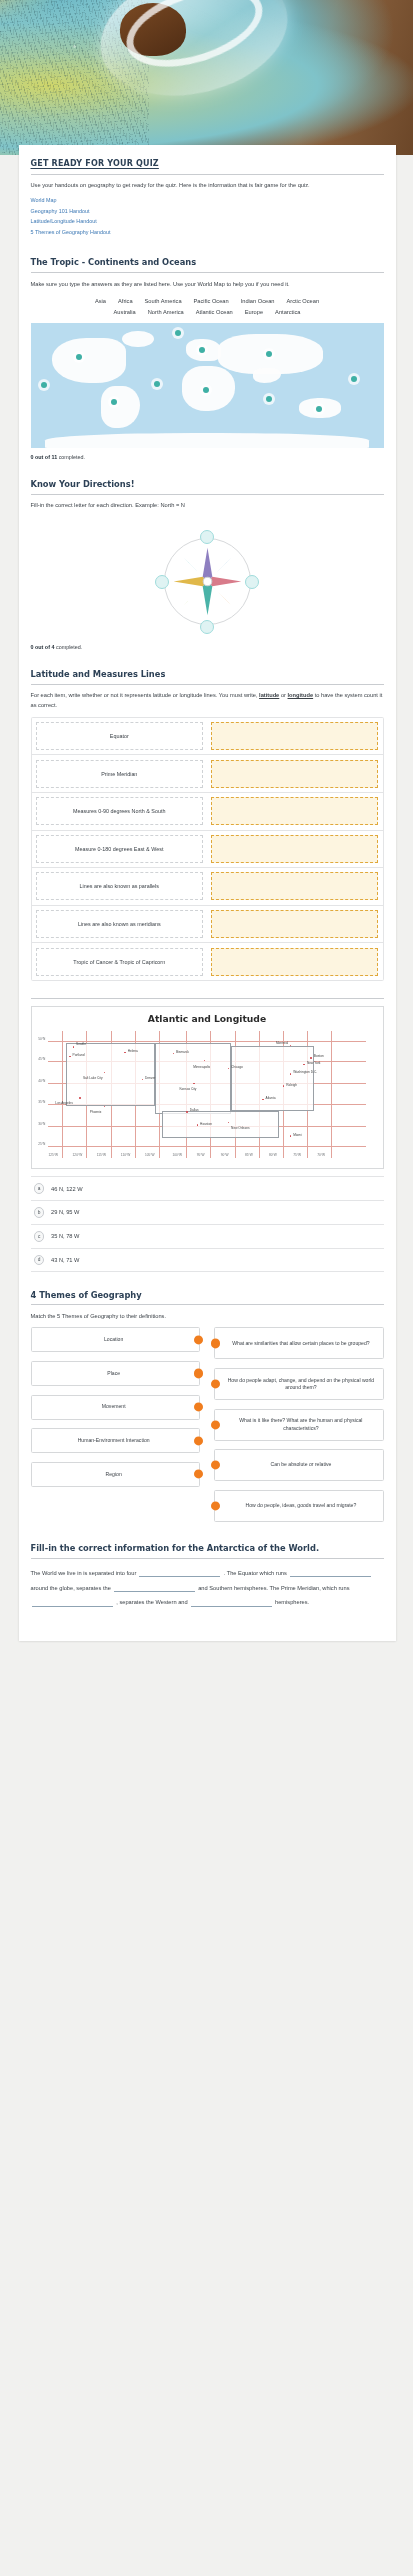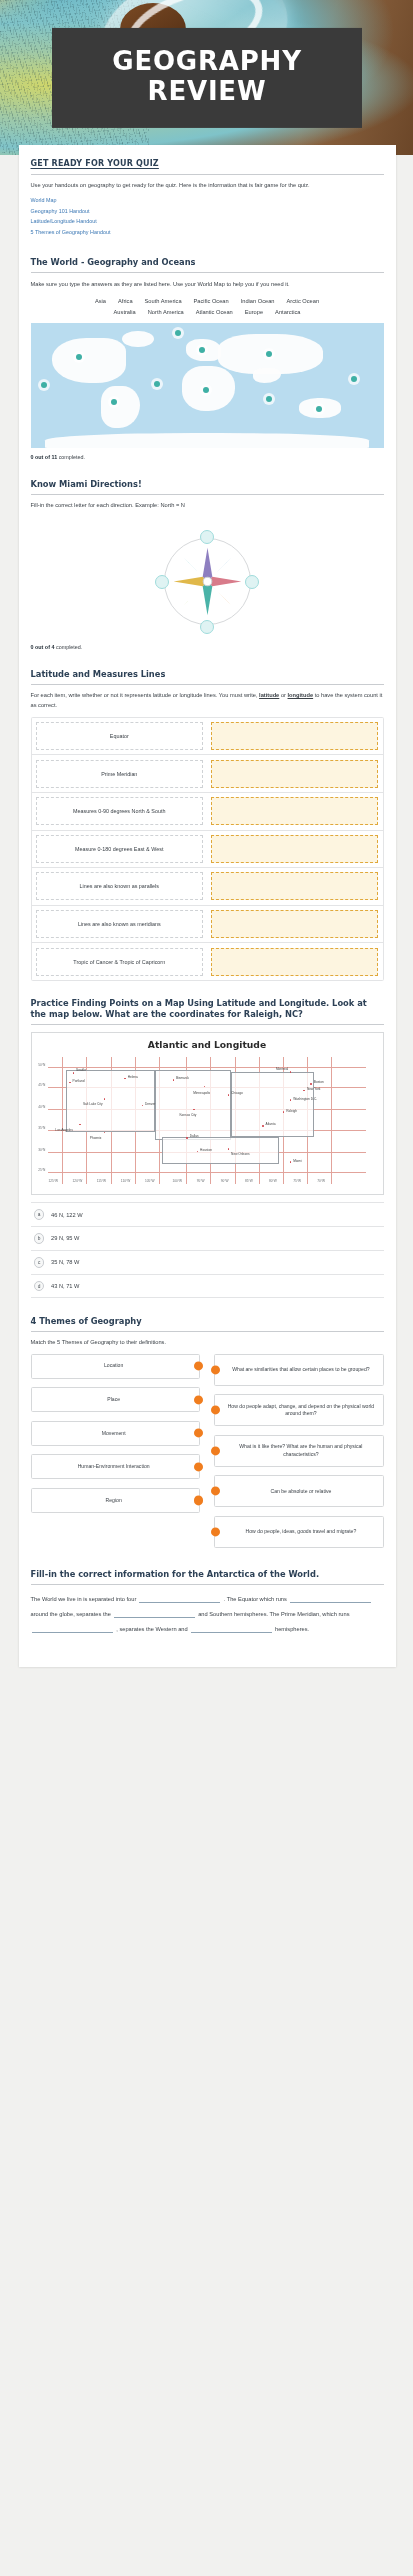--- a/index.html
+++ b/index.html
@@ -281,44 +281,38 @@
   .spacer { height:12px; }
   .bottom-pad { height:19.4px; }
 </style>
 </head>
 <body>
 
 <div class="hero">
   <div class="hero-photo"></div>
   <div class="hero-wood"></div>
   <div class="hero-glass"></div>
-  <div class="hero-title-box">
-    <h1 class="hero-title">
-      <span>GEOGRAPHY</span><br>
-      <span>REVIEW</span>
-    </h1>
-  </div>
 </div>
 
 <div class="sheet">
 
   <div class="section">
     <div class="sec-title underline-heavy">GET READY FOR YOUR QUIZ</div>
     <div class="rule"></div>
     <p class="body-text">Use your handouts on geography to get ready for the quiz.  Here is the information that is fair game for the quiz.</p>
     <div class="link-list">
       <a href="#">World Map</a>
       <a href="#">Geography 101 Handout</a>
       <a href="#">Latitude/Longitude Handout</a>
       <a href="#">5 Themes of Geography Handout</a>
     </div>
   </div>
 
   <div class="section">
-    <div class="sec-title">The World - Geography and Oceans</div>
+    <div class="sec-title">The Tropic - Continents and Oceans</div>
     <div class="rule"></div>
     <p class="body-text">Make sure you type the answers as they are listed here.  Use your World Map to help you if you need it.</p>
 
     <div class="wordbank">
       <div class="wordbank-row">
         <span>Asia</span>
         <span>Africa</span>
         <span>South America</span>
         <span>Pacific Ocean</span>
         <span>Indian Ocean</span>
@@ -379,21 +373,21 @@
           <i></i>
         </div>
     </div>
 
     <p class="small-note">
       <b>0 out of 11</b><span> completed.</span>
     </p>
   </div>
 
   <div class="section">
-    <div class="sec-title">Know Miami Directions!</div>
+    <div class="sec-title">Know Your Directions!</div>
     <div class="rule"></div>
     <p class="body-text">Fill-in the correct letter for each direction.  Example: North = N</p>
 
     <div class="compass-wrap">
       <div class="compass">
         <div class="compass-ring"></div>
         <svg class="star-in" viewBox="0 0 162 162">
           <polygon points="81,18 90,72 81,81 72,72" fill="#8e7fc0"></polygon>
           <polygon points="81,144 90,90 81,81 72,90" fill="#4ab3a8"></polygon>
           <polygon points="18,81 72,90 81,81 72,72" fill="#e0b84a"></polygon>
@@ -477,21 +471,20 @@
             <div class="inner">Tropic of Cancer &amp; Tropic of Capricorn</div>
           </div>
         <div class="qcell-ans">
             <div class="inner"></div>
           </div>
       </div>
     </div>
   </div>
 
   <div class="section">
-    <div class="sec-title">Practice Finding Points on a Map Using Latitude and Longitude.  Look at the map below.  What are the coordinates for Raleigh, NC?</div>
     <div class="rule"></div>
 
     <div class="usmap-box">
       <div class="usmap-title">Atlantic and Longitude</div>
       <div class="usmap">
 
         <div class="gridline h" style="top:10%;"></div>
         <div class="gridline h" style="top:25%;"></div>
         <div class="gridline h" style="top:41%;"></div>
         <div class="gridline h" style="top:57%;"></div>

